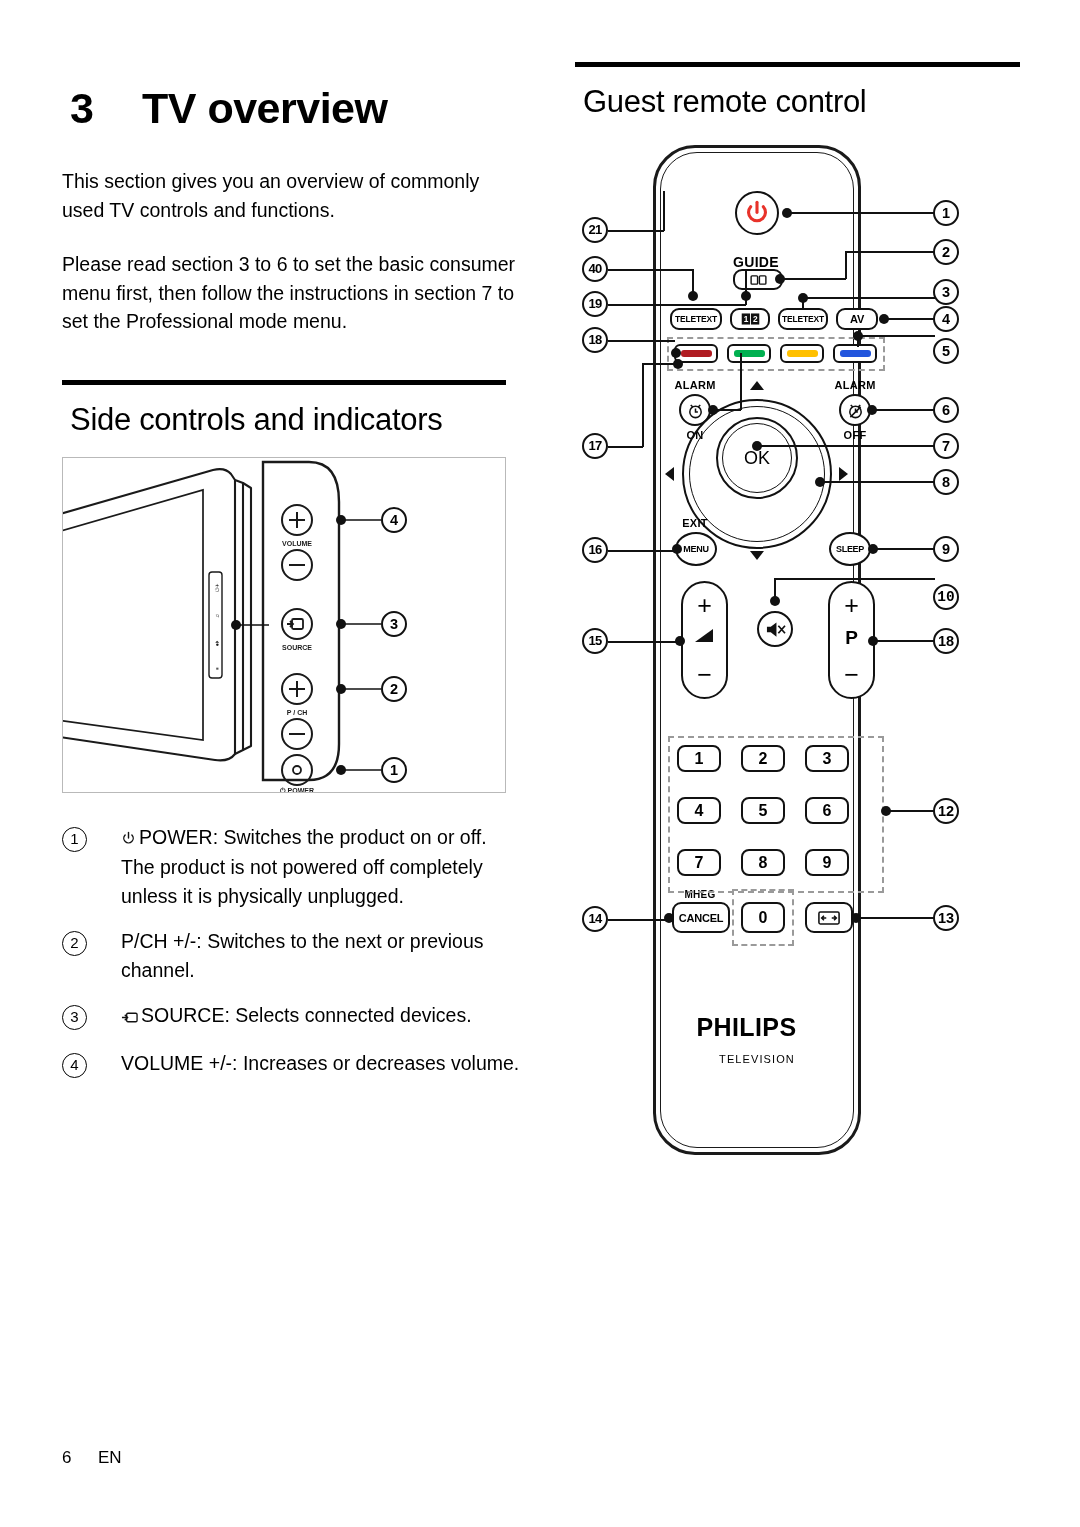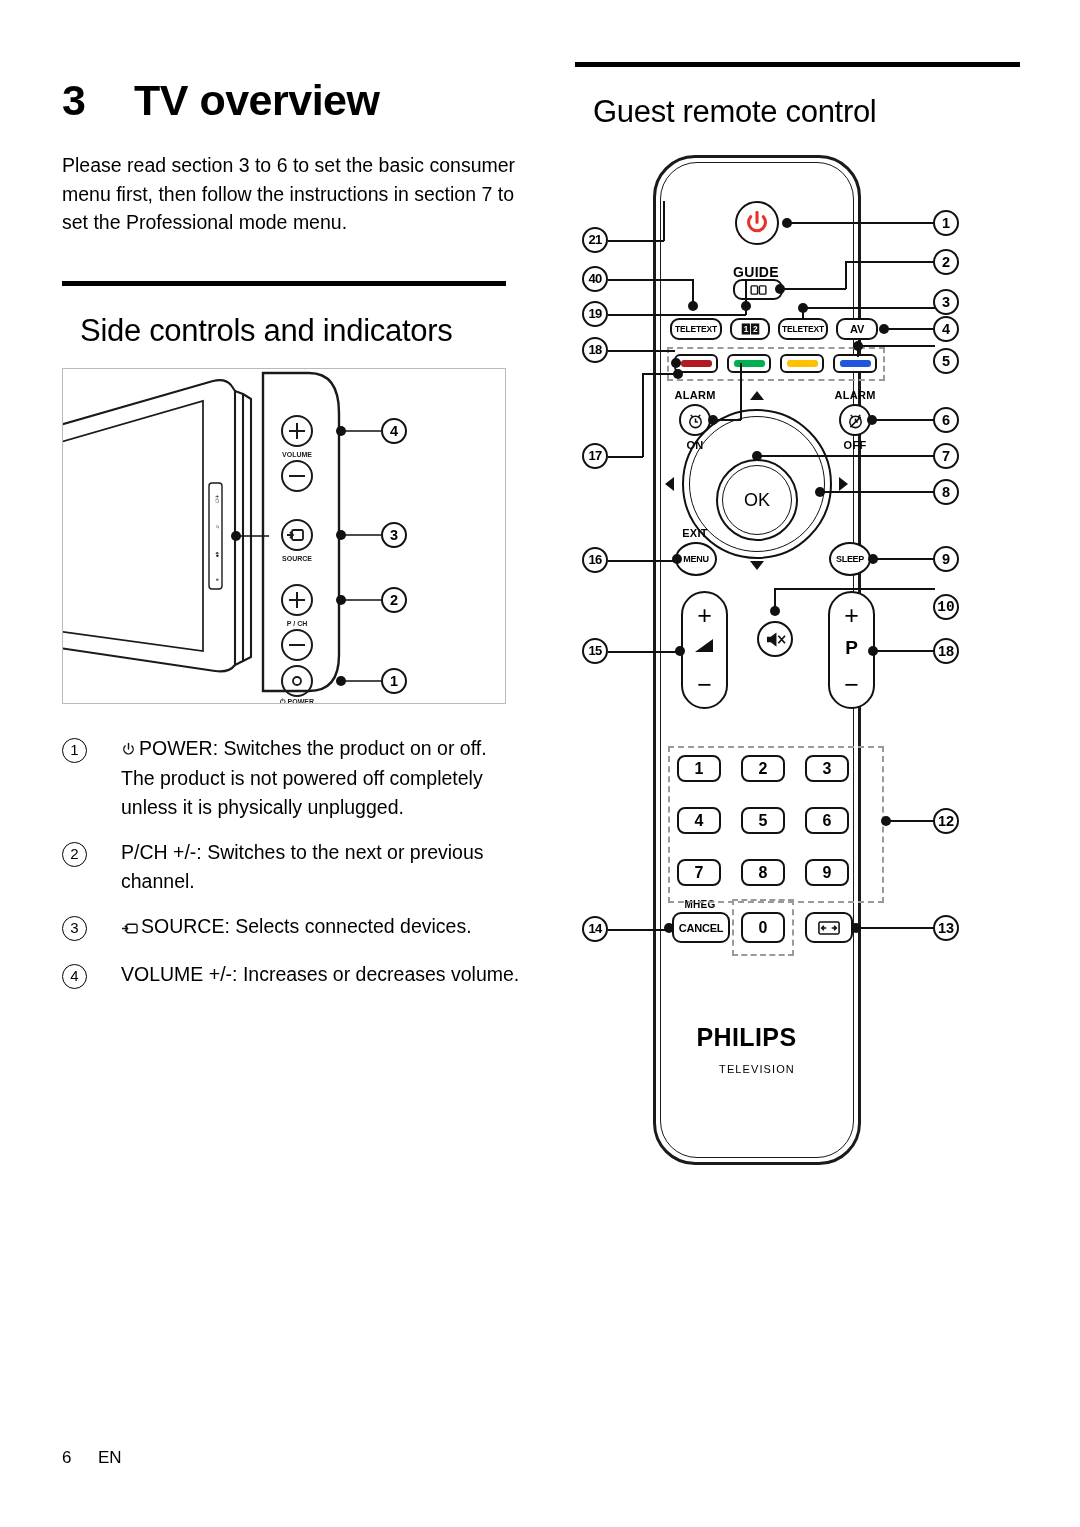--- a/index.html
+++ b/index.html
@@ -14,29 +14,29 @@
   }
 
   
   .page { position: relative; width: 1080px; height: 1527px; }
   .col-left  { position: absolute; left: 62px;  top: 0; width: 460px; }
   .col-right { position: absolute; left: 575px; top: 0; width: 445px; }
 
   
   .chapter-title {
     font-size: 43px; font-weight: 700; letter-spacing: -0.5px;
-    margin: 0; padding-top: 76px; white-space: nowrap;
+    margin: 8px; padding-top: 76px; white-space: nowrap;
   }
   .chapter-num { display: inline-block; width: 72px; }
 
   .rule { height: 5px; background: #000; width: 100%; }
   .rule-left { width: 444px; }
 
   .section-title {
-    font-size: 31px; font-weight: 400; margin: 18px;
+    font-size: 31px; font-weight: 400; margin: 8px;
     padding-top: 9px; letter-spacing: -0.3px; white-space: nowrap;
   }
 
   .intro-p {
     font-size: 19.5px; line-height: 28.5px; margin: 0; font-weight: 300;
   }
   .intro-p + .intro-p { margin-top: 26px; }
 
   
   .num-list { margin: 0; padding: 0; list-style: none; }
@@ -180,20 +180,21 @@
 <div class="page">
 
   <div class="col-left">
 
     <h1 class="chapter-title">
       <span class="chapter-num">3</span><span>TV overview</span>
     </h1>
 
     <div style="height:26px"></div>
 
+    <p class="intro-p">This section gives you an overview of commonly used TV controls and functions.</p>
     <p class="intro-p">Please read section 3 to 6 to set the basic consumer menu first, then follow the instructions in section 7 to set the Professional mode menu.</p>
 
     <div style="height:44px"></div>
 
     <div class="rule rule-left"></div>
     <h2 class="section-title">Side controls and indicators</h2>
 
     <div class="fig-box">
       <svg width="442" height="334" viewBox="0 0 442 334">
 
@@ -440,21 +441,21 @@
 
       <div class="dot" style="left:292px; top:264px;"></div>
       <div class="lead-h" style="left:297px; top:268px; width:63px;"></div>
       <div class="callout" style="left:358px; top:256px;">6</div>
 
       <div class="dot" style="left:133px; top:264px;"></div>
       <div class="lead-h" style="left:138px; top:268px; width:28px;"></div>
       <div class="lead-v" style="left:165px; top:212px; height:57px;"></div>
 
       <div class="ring-out" style="left:107px; top:258px;"></div>
-      <div class="ring-in" style="left:141px; top:308px;">
+      <div class="ring-in" style="left:141px; top:276px;">
         <span>OK</span>
       </div>
       <div class="arrow ar-up" style="left:175px; top:240px;"></div>
       <div class="arrow ar-down" style="left:175px; top:410px;"></div>
       <div class="arrow ar-left" style="left:90px;  top:326px;"></div>
       <div class="arrow ar-right" style="left:264px; top:326px;"></div>
 
       <div class="dot" style="left:177px; top:300px;"></div>
       <div class="lead-h" style="left:182px; top:304px; width:178px;"></div>
       <div class="callout" style="left:358px; top:292px;">7</div>

